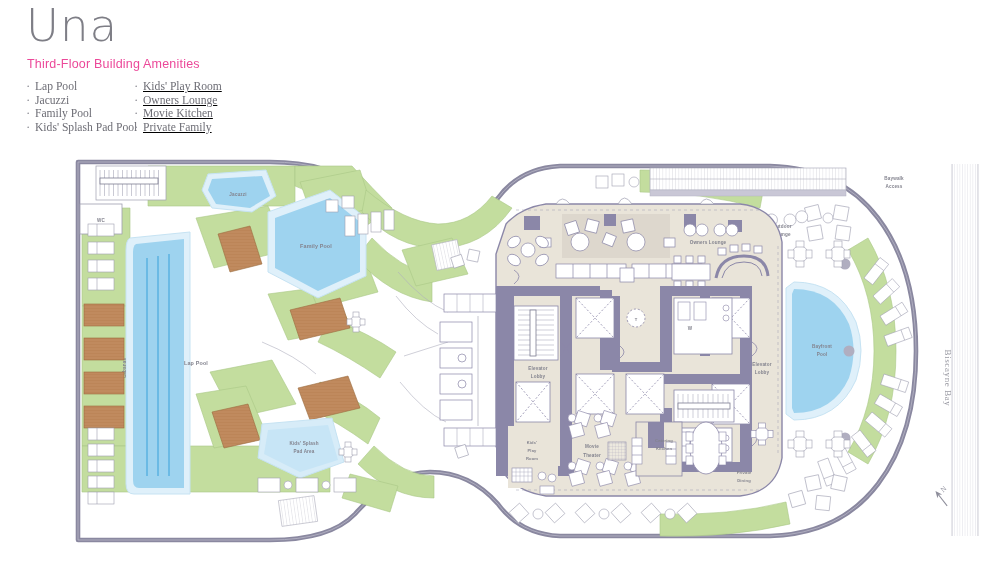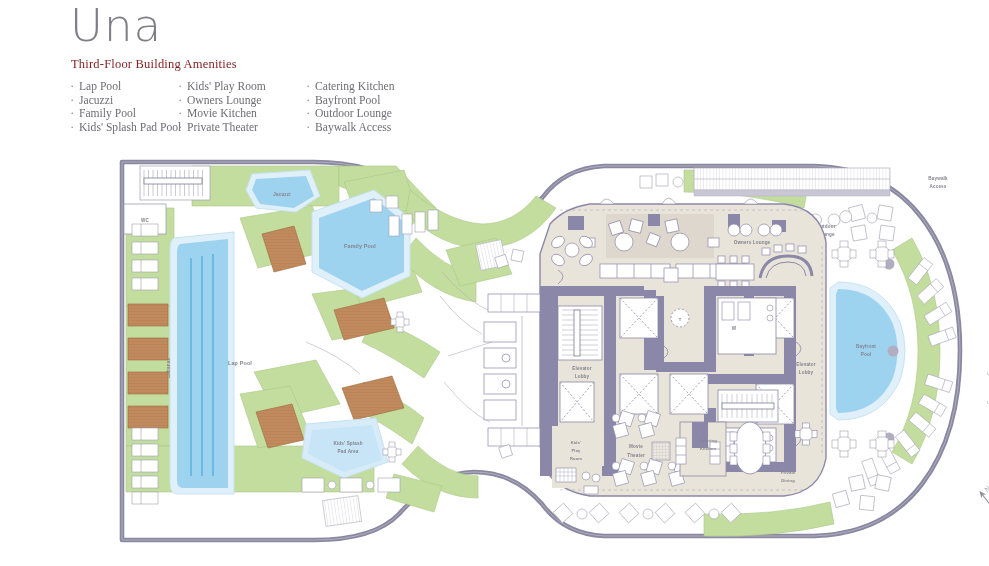--- a/index.html
+++ b/index.html
@@ -5,49 +5,49 @@
   html, body {
     margin: 0; padding: 0;
     background: #ffffff;
   }
   body {
     width: 989px; height: 566px;
     position: relative;
     overflow: hidden;
     font-family: "Liberation Sans", sans-serif;
   }
-  #page { position: absolute; inset: 0; margin-left: 44px; }
+  #page { position: absolute; inset: 0; }
 
   
   .brand {
     position: absolute;
     left: 26px; top: 2px;
     font-family: "DejaVu Sans", sans-serif;
     font-size: 45px;
     font-weight: 300;
     letter-spacing: 1px;
     color: #7e7e86;
     line-height: 1.05;
   }
   .subtitle {
     position: absolute;
     left: 27px; top: 57px;
-    font-family: Liberation Serif, serif;
+    font-family: Liberation Sans, sans-serif;
     font-size: 12.5px;
-    color: #7f1d1d;
+    color: #ec4899;
     letter-spacing: .2px;
   }
   .amenities {
     position: absolute;
     left: 24px; top: 80px;
     display: flex;
     gap: 0px;
   }
   .am-col { width: 108px; }
-  .am-col.wide { width: 128px; }
+  .am-col.wide { width: 128px; text-decoration: underline; }
   .am-item {
     font-family: "Liberation Serif", serif;
     font-size: 11.6px;
     color: #6d6d75;
     line-height: 13.6px;
     white-space: nowrap;
     padding-left: 11px;
     position: relative;
   }
   .am-item::before {
@@ -90,27 +90,21 @@
     <div class="am-col">
       <div class="am-item">Lap Pool</div>
       <div class="am-item">Jacuzzi</div>
       <div class="am-item">Family Pool</div>
       <div class="am-item">Kids' Splash Pad Pool</div>
     </div>
     <div class="am-col wide">
       <div class="am-item">Kids' Play Room</div>
       <div class="am-item">Owners Lounge</div>
       <div class="am-item">Movie Kitchen</div>
-      <div class="am-item">Private Theater</div>
-    </div>
-    <div class="am-col wide">
-      <div class="am-item">Catering Kitchen</div>
-      <div class="am-item">Bayfront Pool</div>
-      <div class="am-item">Outdoor Lounge</div>
-      <div class="am-item">Baywalk Access</div>
+      <div class="am-item">Private Family</div>
     </div>
   </div>
 
   <div id="plan">
   <svg viewBox="0 0 989 420" width="989" height="420" xmlns="http://www.w3.org/2000/svg">
     <defs>
       <pattern id="wood" width="3" height="3" patternUnits="userSpaceOnUse">
         <rect width="3" height="3" fill="#c08a5e"></rect>
         <line x1="0" y1="0" x2="3" y2="0" stroke="#a8733f" stroke-width=".4"></line>
       </pattern>

